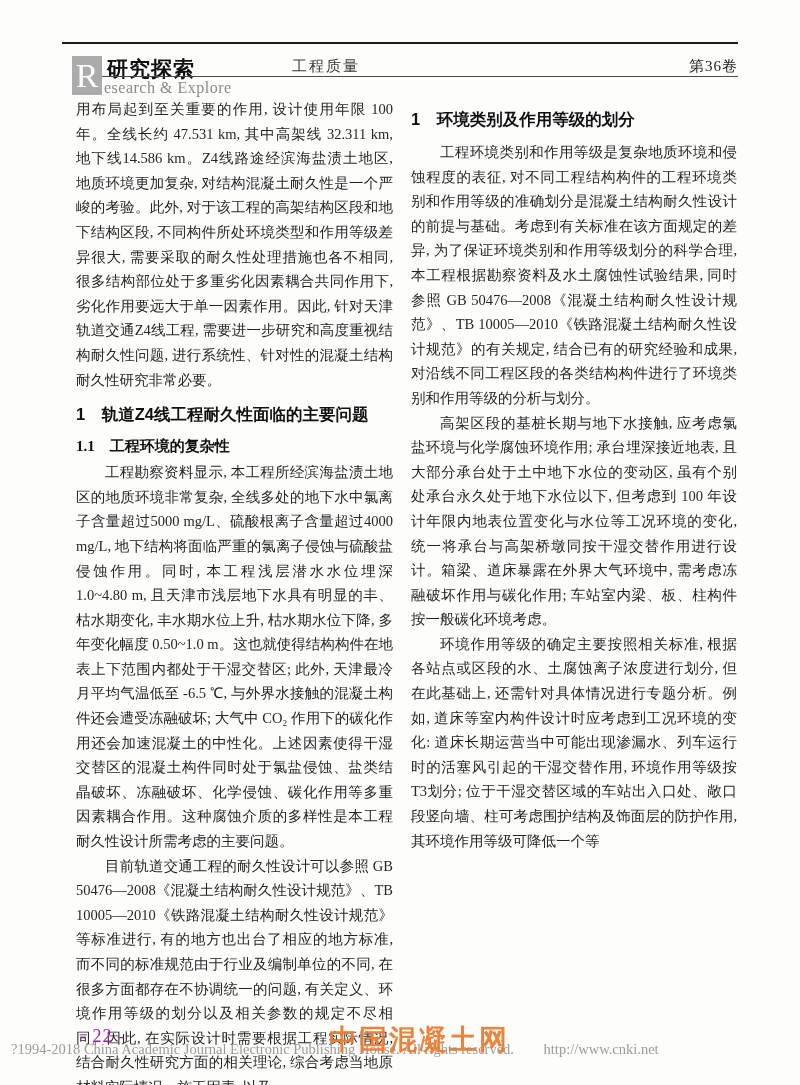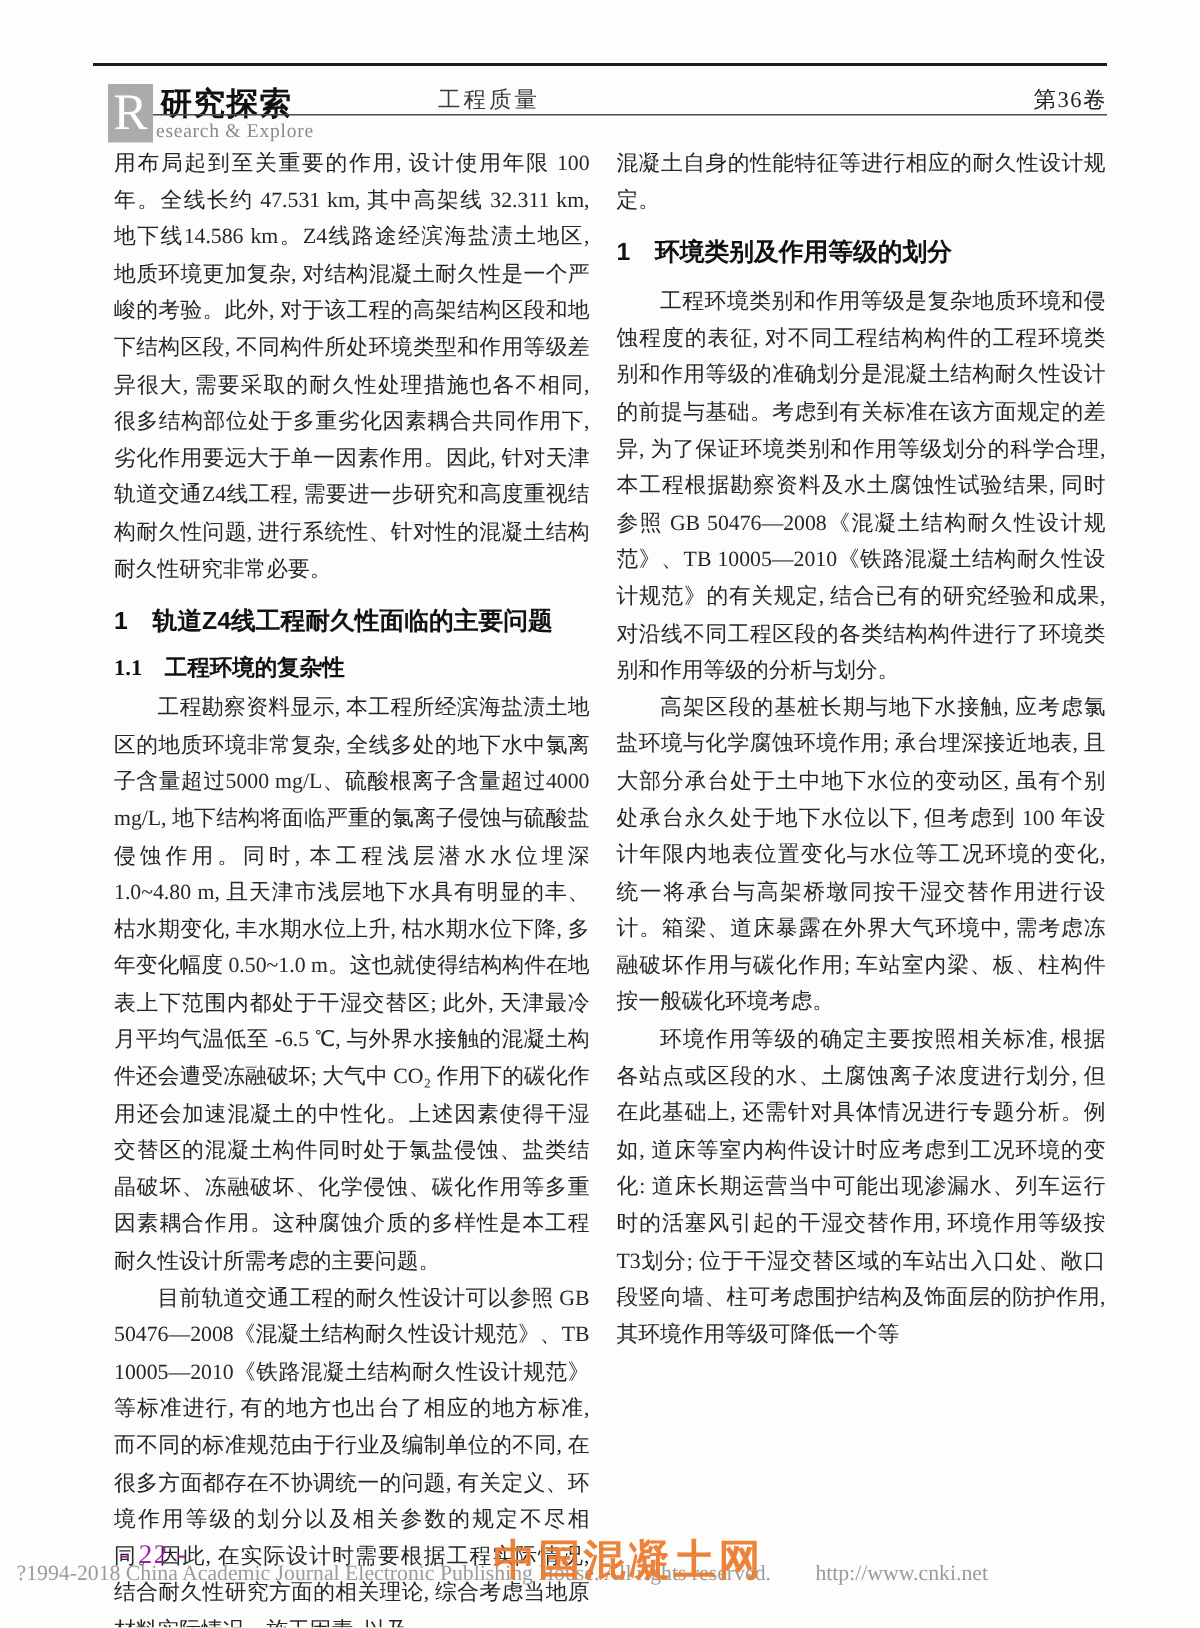--- a/index.html
+++ b/index.html
@@ -14,21 +14,21 @@
     color:#ffffff;font-family:"Liberation Serif",serif;font-size:34px;line-height:39px;
     text-align:center;font-weight:400;
   }
   .col-title-cn{
     position:absolute;left:107px;top:55px;font-family:"Liberation Sans",sans-serif;
     font-size:21px;font-weight:bold;color:#111;letter-spacing:1px;
   }
   .header-rule{position:absolute;left:102px;top:76px;width:636px;height:1px;background:#4a4a4a;}
   .col-title-en{
     position:absolute;left:104px;top:79px;font-family:"Liberation Serif",serif;
-    font-size:13px;color:#8a8a8a;letter-spacing:0.5px;
+    font-size:16px;color:#8a8a8a;letter-spacing:0.5px;
   }
   .header-center{
     position:absolute;left:0;top:57px;width:652px;text-align:center;
     font-size:15px;color:#3a3a3a;letter-spacing:2px;
   }
   .header-volume{
     position:absolute;right:62px;top:57px;font-size:15px;color:#222;letter-spacing:1px;
   }
   
   .column{
@@ -78,21 +78,20 @@
 
   <div class="column col-left">
     <p>用布局起到至关重要的作用, 设计使用年限 100 年。全线长约 47.531 km, 其中高架线 32.311 km, 地下线14.586 km。Z4线路途经滨海盐渍土地区, 地质环境更加复杂, 对结构混凝土耐久性是一个严峻的考验。此外, 对于该工程的高架结构区段和地下结构区段, 不同构件所处环境类型和作用等级差异很大, 需要采取的耐久性处理措施也各不相同, 很多结构部位处于多重劣化因素耦合共同作用下, 劣化作用要远大于单一因素作用。因此, 针对天津轨道交通Z4线工程, 需要进一步研究和高度重视结构耐久性问题, 进行系统性、针对性的混凝土结构耐久性研究非常必要。</p>
     <div class="h-sec">1　轨道Z4线工程耐久性面临的主要问题</div>
     <div class="h-sub">1.1　工程环境的复杂性</div>
     <p class="indent">工程勘察资料显示, 本工程所经滨海盐渍土地区的地质环境非常复杂, 全线多处的地下水中氯离子含量超过5000 mg/L、硫酸根离子含量超过4000 mg/L, 地下结构将面临严重的氯离子侵蚀与硫酸盐侵蚀作用。同时, 本工程浅层潜水水位埋深 1.0~4.80 m, 且天津市浅层地下水具有明显的丰、枯水期变化, 丰水期水位上升, 枯水期水位下降, 多年变化幅度 0.50~1.0 m。这也就使得结构构件在地表上下范围内都处于干湿交替区; 此外, 天津最冷月平均气温低至 -6.5 ℃, 与外界水接触的混凝土构件还会遭受冻融破坏; 大气中 CO₂ 作用下的碳化作用还会加速混凝土的中性化。上述因素使得干湿交替区的混凝土构件同时处于氯盐侵蚀、盐类结晶破坏、冻融破坏、化学侵蚀、碳化作用等多重因素耦合作用。这种腐蚀介质的多样性是本工程耐久性设计所需考虑的主要问题。</p>
     <p class="indent">目前轨道交通工程的耐久性设计可以参照 GB 50476—2008《混凝土结构耐久性设计规范》、TB 10005—2010《铁路混凝土结构耐久性设计规范》等标准进行, 有的地方也出台了相应的地方标准, 而不同的标准规范由于行业及编制单位的不同, 在很多方面都存在不协调统一的问题, 有关定义、环境作用等级的划分以及相关参数的规定不尽相同。因此, 在实际设计时需要根据工程实际情况, 结合耐久性研究方面的相关理论, 综合考虑当地原材料实际情况、施工因素, 以及</p>
   </div>
 
   <div class="column col-right">
-    <p>混凝土自身的性能特征等进行相应的耐久性设计规定。</p>
     <div class="h-sec">1　环境类别及作用等级的划分</div>
     <p class="indent">工程环境类别和作用等级是复杂地质环境和侵蚀程度的表征, 对不同工程结构构件的工程环境类别和作用等级的准确划分是混凝土结构耐久性设计的前提与基础。考虑到有关标准在该方面规定的差异, 为了保证环境类别和作用等级划分的科学合理, 本工程根据勘察资料及水土腐蚀性试验结果, 同时参照 GB 50476—2008《混凝土结构耐久性设计规范》、TB 10005—2010《铁路混凝土结构耐久性设计规范》的有关规定, 结合已有的研究经验和成果, 对沿线不同工程区段的各类结构构件进行了环境类别和作用等级的分析与划分。</p>
     <p class="indent">高架区段的基桩长期与地下水接触, 应考虑氯盐环境与化学腐蚀环境作用; 承台埋深接近地表, 且大部分承台处于土中地下水位的变动区, 虽有个别处承台永久处于地下水位以下, 但考虑到 100 年设计年限内地表位置变化与水位等工况环境的变化, 统一将承台与高架桥墩同按干湿交替作用进行设计。箱梁、道床暴露在外界大气环境中, 需考虑冻融破坏作用与碳化作用; 车站室内梁、板、柱构件按一般碳化环境考虑。</p>
     <p class="indent">环境作用等级的确定主要按照相关标准, 根据各站点或区段的水、土腐蚀离子浓度进行划分, 但在此基础上, 还需针对具体情况进行专题分析。例如, 道床等室内构件设计时应考虑到工况环境的变化: 道床长期运营当中可能出现渗漏水、列车运行时的活塞风引起的干湿交替作用, 环境作用等级按T3划分; 位于干湿交替区域的车站出入口处、敞口段竖向墙、柱可考虑围护结构及饰面层的防护作用, 其环境作用等级可降低一个等</p>
   </div>
 
   <div class="page-num">- 22 -</div>
   <div class="watermark" style="color: rgb(237, 125, 49);">中国混凝土网</div>
   <div class="copyright-line">
     <span>?1994-2018 China Academic Journal Electronic Publishing House. All rights reserved.</span>

